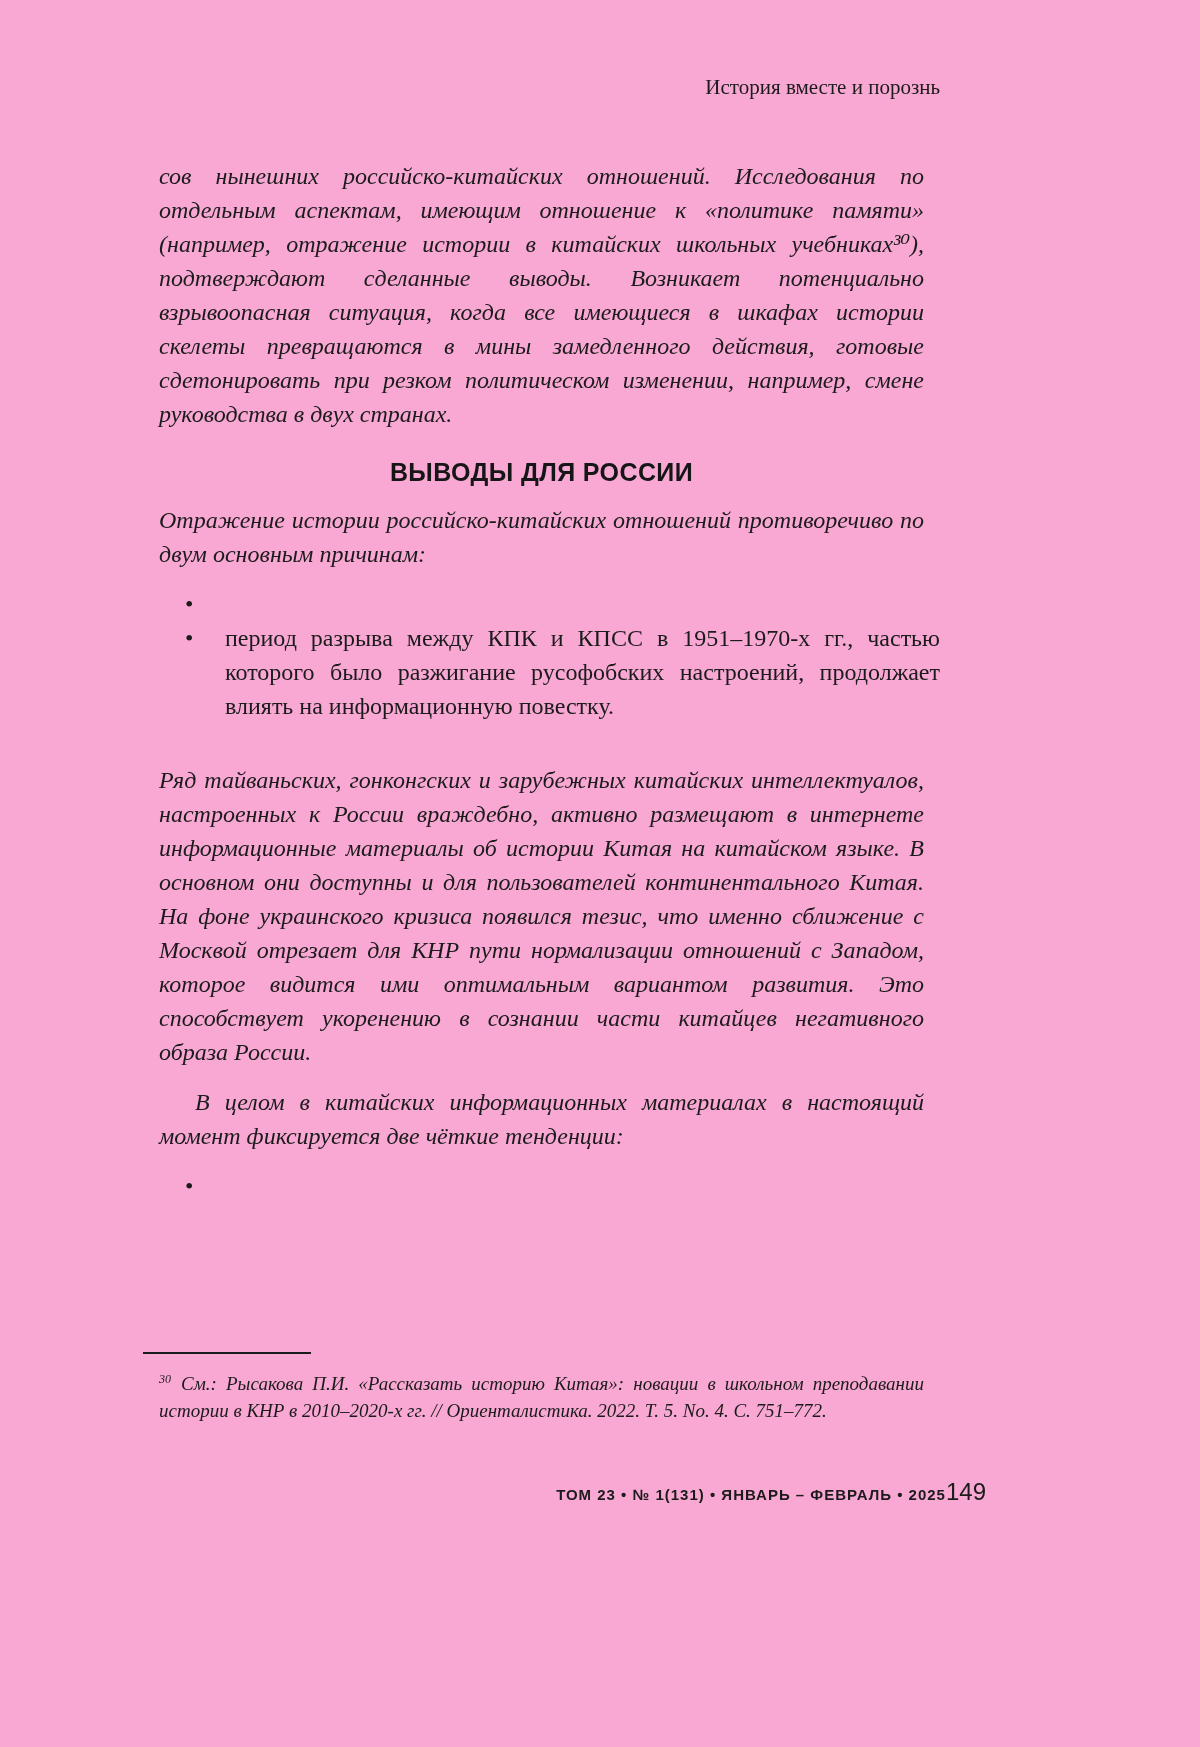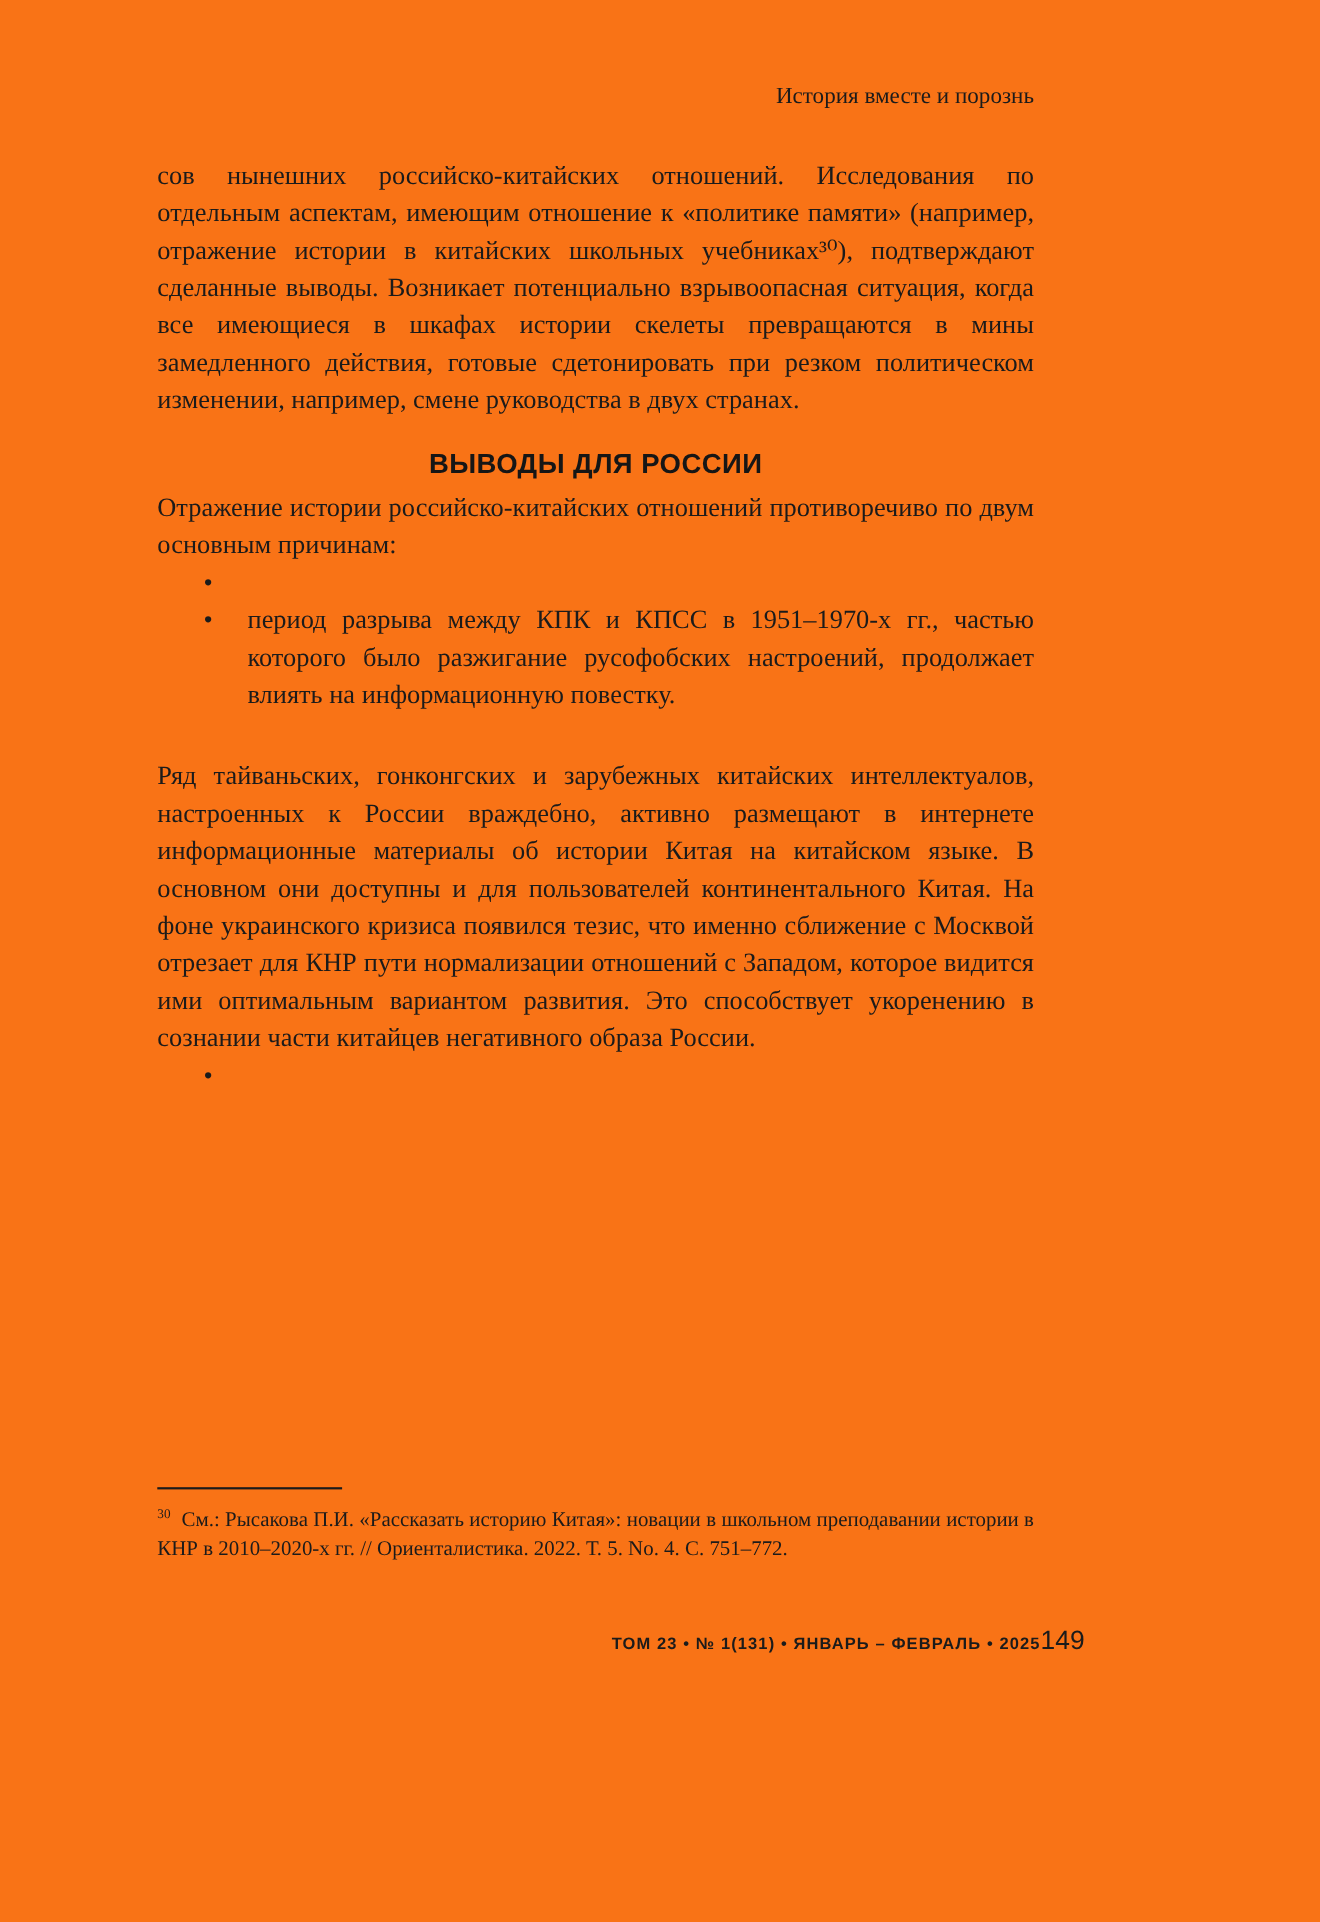--- a/index.html
+++ b/index.html
@@ -4,21 +4,21 @@
 <style>
   html, body {
     margin: 0;
     padding: 0;
     background: #ffffff;
   }
   .page {
     position: relative;
     width: 1200px;
     height: 1747px;
-    background: #f97316;
+    background: #f9a8d4;
     overflow: hidden;
     font-family: "Liberation Serif", "DejaVu Serif", serif;
     color: #1b1b1b;
   }
 
   
   .running-header {
     position: absolute;
     top: 74px;
     left: 143px;
@@ -33,21 +33,22 @@
   .main-column {
     position: absolute;
     top: 143px;
     left: 143px;
     width: 797px;
     font-size: 24px;
     line-height: 34px;
     text-align: justify;
   }
   .para {
-    margin: 0;
+    margin: 16px;
+    font-style: italic;
   }
   .section-heading {
     margin: 26px 0 8px 0;
     font-family: "Liberation Sans", "DejaVu Sans", sans-serif;
     font-weight: 700;
     font-size: 25px;
     line-height: 30px;
     letter-spacing: 0.4px;
     text-align: center;
     color: #161616;
@@ -146,20 +147,21 @@
         <span class="bullet-marker">•</span>
       </div>
       <div class="bullet-item">
         <span class="bullet-marker">•</span>
         <span class="bullet-text">период разрыва между КПК и КПСС в 1951–1970-х гг., частью которого было разжигание русофобских настроений, продолжает влиять на информационную повестку.</span>
       </div>
     </div>
 
     <p class="para gap-before">Ряд тайваньских, гонконгских и зарубежных китайских интеллектуалов, настроенных к России враждебно, активно размещают в интернете информационные материалы об истории Китая на китайском языке. В основном они доступны и для пользователей континентального Китая. На фоне украинского кризиса появился тезис, что именно сближение с Москвой отрезает для КНР пути нормализации отношений с Западом, которое видится ими оптимальным вариантом развития. Это способствует укоренению в сознании части китайцев негативного образа России.</p>
 
+    <p class="para indent-first">В целом в китайских информационных материалах в настоящий момент фиксируется две чёткие тенденции:</p>
 
     <div class="bullet-list">
       <div class="bullet-item">
         <span class="bullet-marker">•</span>
       </div>
     </div>
 
   </div>
 
   <div class="footnote-block">

